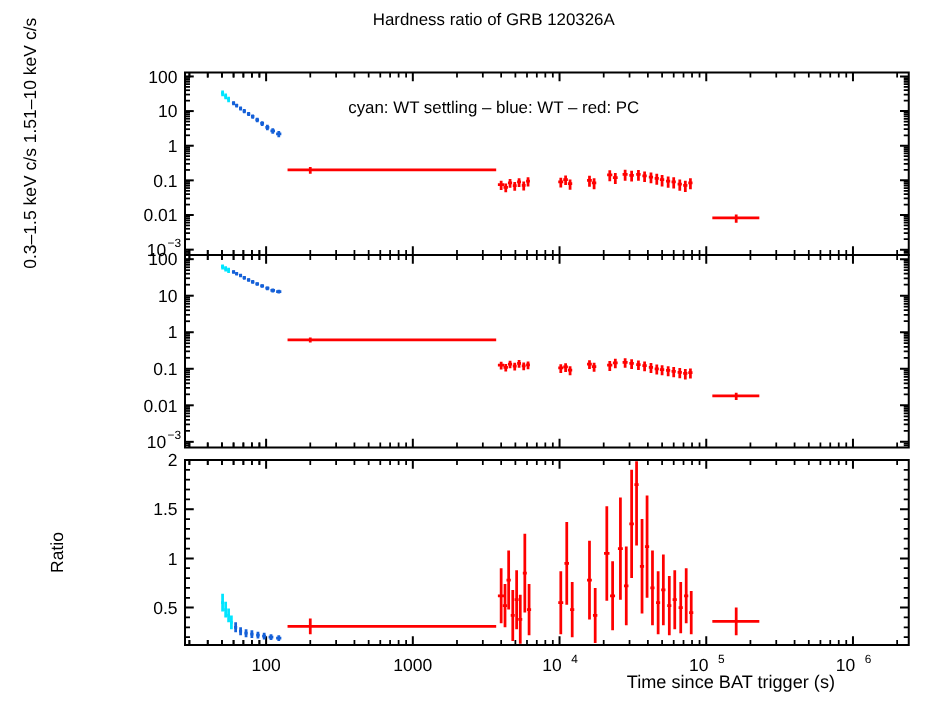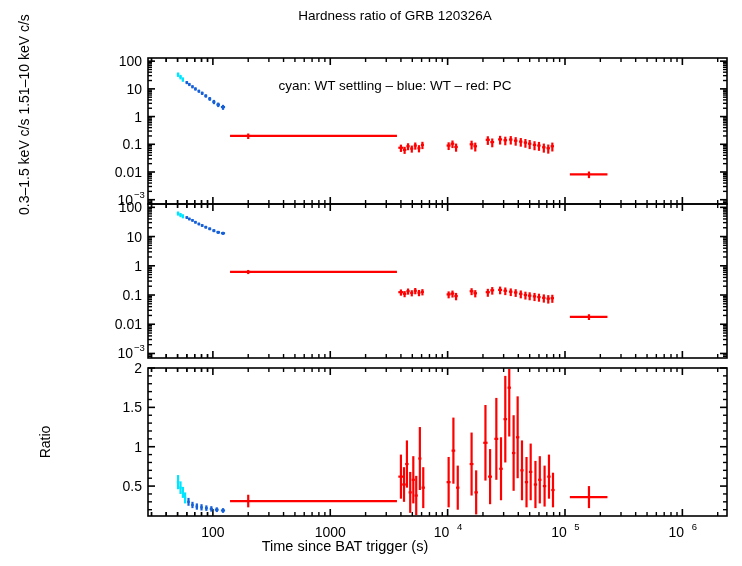--- a/index.html
+++ b/index.html
@@ -4,21 +4,21 @@
 <style>
   html,body{margin:0;padding:0;background:#fff;}
   body{width:742px;height:566px;font-family:"Liberation Sans",sans-serif;overflow:hidden;}
   #stage{position:relative;width:742px;height:566px;background:#ffffff;}
   .ttl{position:absolute;width:742px;text-align:center;color:#000;padding-left:24px;}
   #title{top:8px;font-size:13.5px;}
   #subtitle{top:30px;font-size:13.5px;margin-top:48px;}
   #ylab{position:absolute;left:0;top:0;width:14px;height:310px;}
   #ylab span{display:block;position:absolute;white-space:nowrap;font-size:14px;
      transform-origin:left top;transform:rotate(-90deg);}
-  #xlab{position:absolute;top:538px;width:668px;text-align:center;font-size:14.5px;margin-left:11px;}
+  #xlab{position:absolute;top:538px;width:668px;text-align:right;font-size:14.5px;}
   svg{position:absolute;left:0;top:0;}
   text{font-family:"Liberation Sans",sans-serif;fill:#000;}
   .tlab{font-size:14px;}
   .sup{font-size:9.5px;}
 </style>
 </head>
 <body>
 
 <div id="stage">
 

